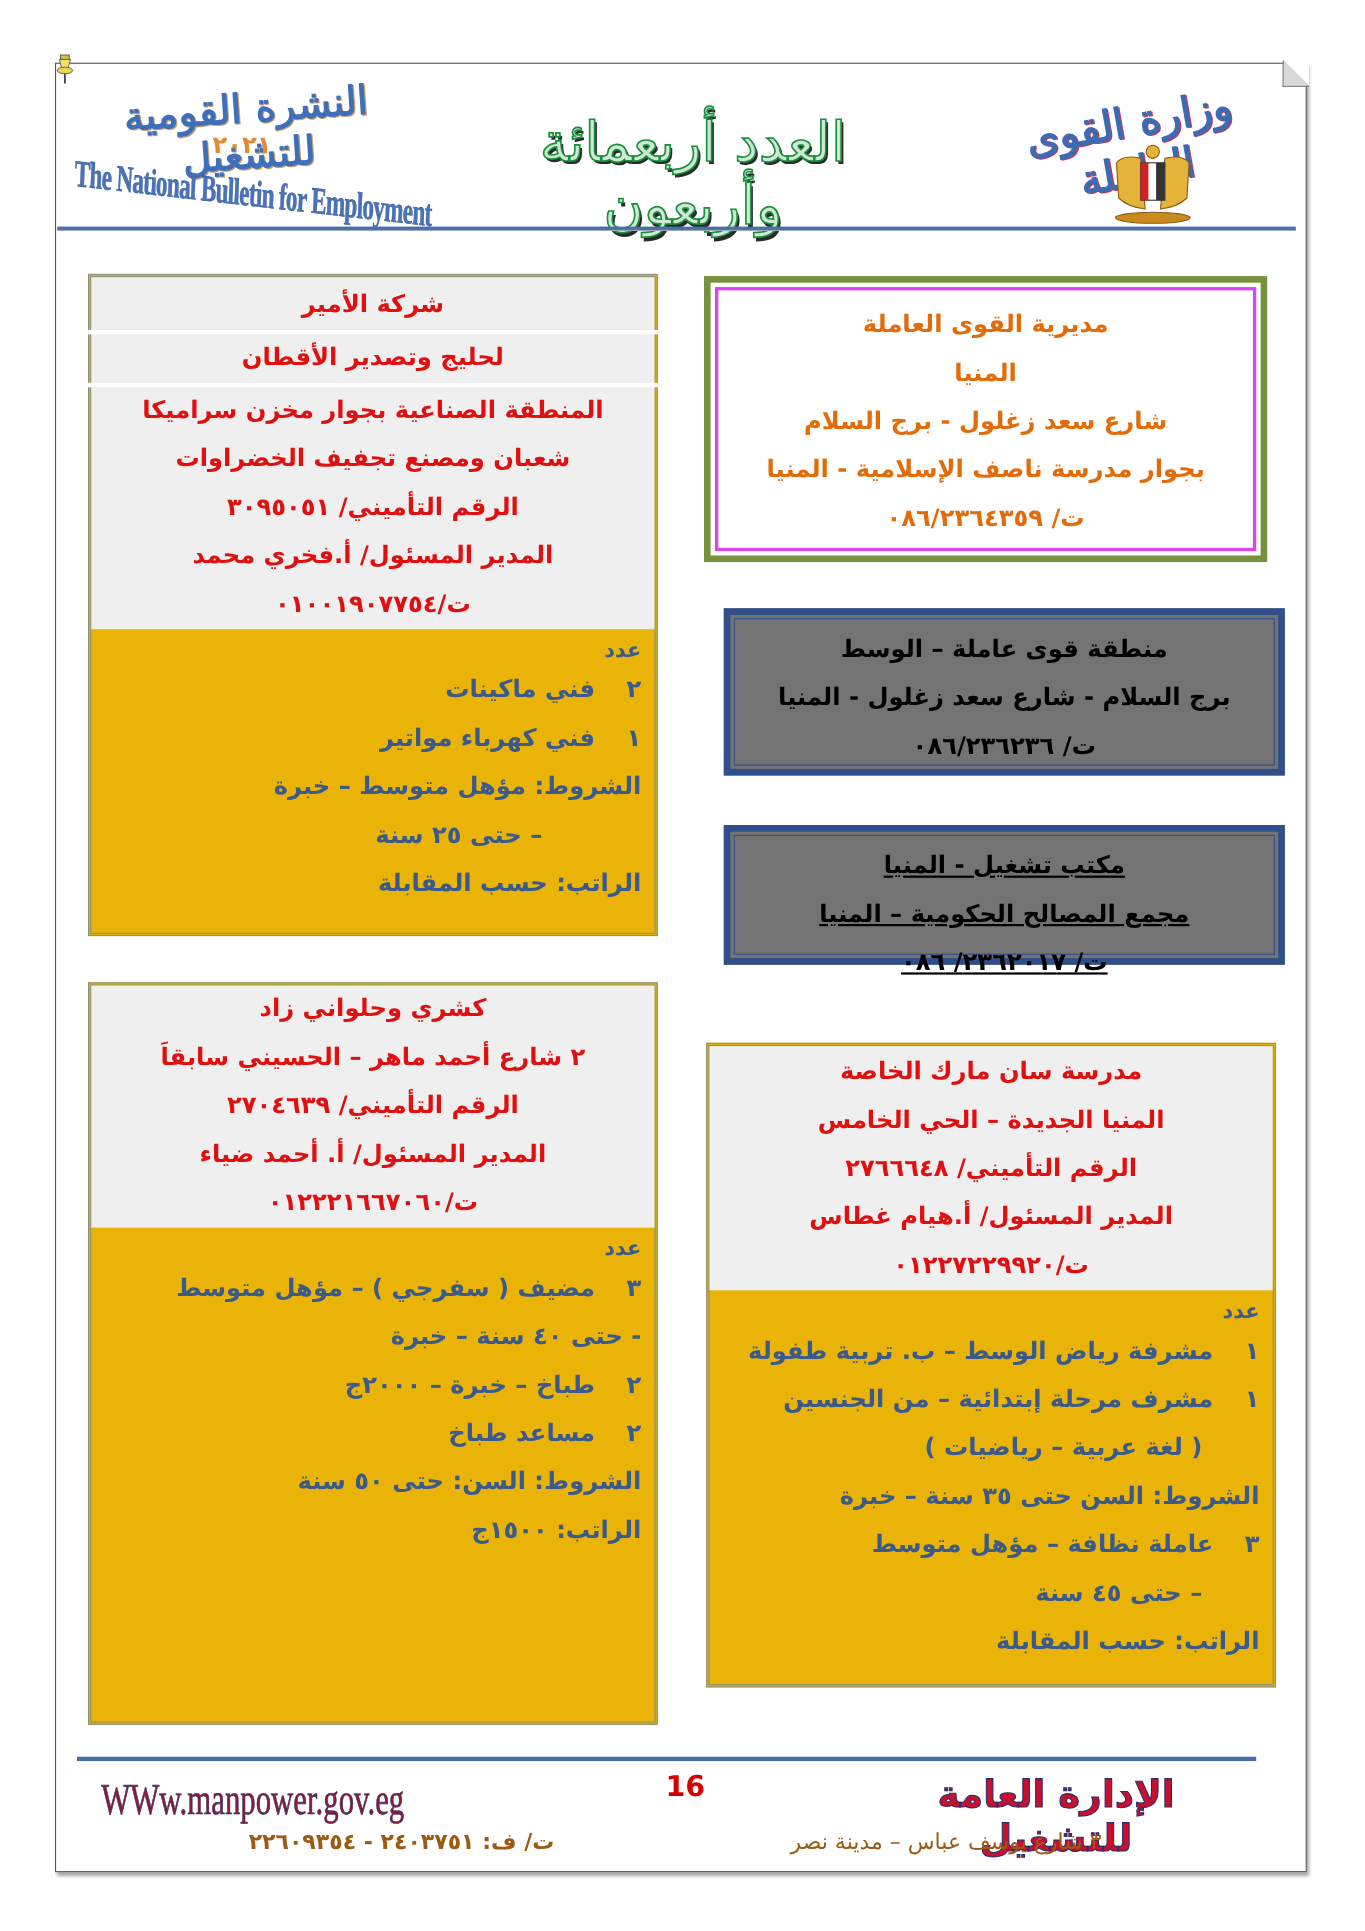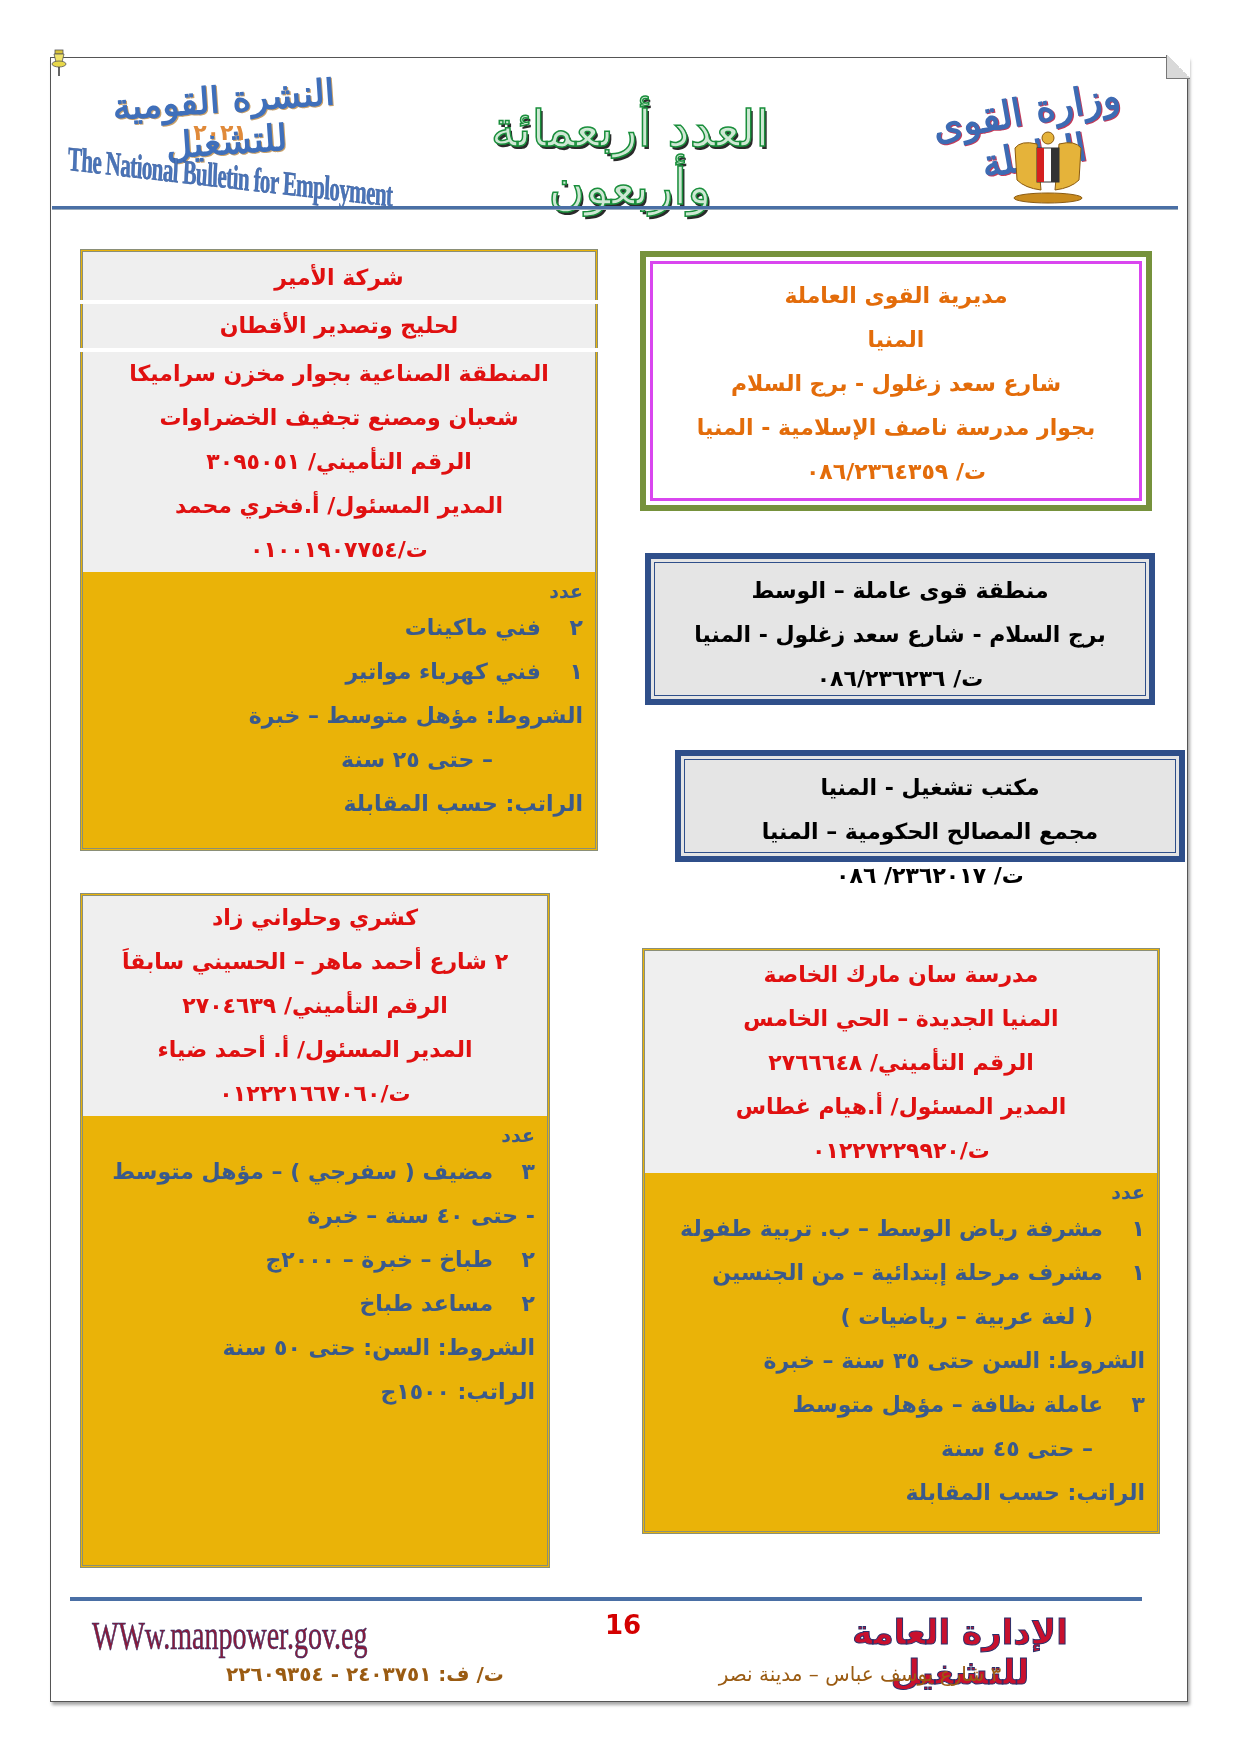--- a/index.html
+++ b/index.html
@@ -59,21 +59,21 @@
   .company-box .body .line { font-size: 22px; line-height: 44px; }
   .company-box .body .count-label { font-size: 19px; line-height: 30px; }
   .company-box .job { display: flex; }
   .company-box .job .num { width: 42px; text-align: right; flex: none; }
   .sep-white { display: block; height: 4px; background: #fff; margin: 0 -3px; }
 
   .dir-box { border: 6px solid #76923c; padding: 4px; background: #fff; }
   .dir-box .inner { border: 3px solid #d946ef; height: 100%; padding-top: 10px; }
   .dir-box .line { color: #e36c0a; font-size: 22px; line-height: 44px; }
 
-  .office-box { border: 6px solid #2f4f8a; padding: 3px; background: #e5e5e5; }
+  .office-box { border: 6px solid #2f4f8a; padding: 3px; background: #737373; margin-left: 13px; }
   .office-box .inner { border: 1.5px solid #2f4f8a; height: 100%; padding-top: 6px; }
   .office-box .line { color: #000; font-size: 22px; line-height: 44px; }
 
   
   .ftr-rule { position: absolute; left: 70px; top: 1597px; width: 1072px; height: 4px; background: #4a6fa5; }
   .ftr-page { position: absolute; left: 598px; top: 1610px; width: 50px; text-align: center; font-size: 26px; font-weight: bold; color: #d40000; }
   .ftr-url {
     position: absolute; left: 92px; top: 1612px; font-family: "Liberation Serif", serif; font-size: 40px;
     color: #8b1a3a; transform: scaleX(0.7); transform-origin: left center; white-space: nowrap;
     -webkit-text-stroke: 0.6px #2a2f6a;
@@ -135,21 +135,21 @@
     <div class="job line">
       <span class="num">١</span>
       <span>فني كهرباء مواتير</span>
     </div>
     <span class="line">الشروط: مؤهل متوسط – خبرة</span>
     <span class="line indent" style="padding-right:90px;">– حتى ٢٥ سنة</span>
     <span class="line">الراتب: حسب المقابلة</span>
   </div>
 </div>
 
-<div class="box company-box" style="left:80px; top:893px; width:470px; height:675px;">
+<div class="box company-box" style="left:80px; top:893px; width:518px; height:675px;">
   <div class="head" style="padding-top:0;">
     <span class="line">كشري وحلواني زاد</span>
     <span class="line">٢ شارع أحمد ماهر – الحسيني سابقاَ</span>
     <span class="line">الرقم التأميني/ ٢٧٠٤٦٣٩</span>
     <span class="line">المدير المسئول/ أ. أحمد ضياء</span>
     <span class="line">ت/٠١٢٢٢١٦٦٧٠٦٠</span>
   </div>
   <div class="body">
     <span class="line count-label">عدد</span>
     <div class="job line">
@@ -181,21 +181,21 @@
 </div>
 
 <div class="box office-box" style="left:645px; top:553px; width:510px; height:152px;">
   <div class="inner">
     <span class="line">منطقة قوى عاملة – الوسط</span>
     <span class="line">برج السلام - شارع سعد زغلول - المنيا</span>
     <span class="line">ت/ ٠٨٦/٢٣٦٢٣٦</span>
   </div>
 </div>
 
-<div class="box office-box" style="left:675px; top:750px; width:510px; height:112px;">
+<div class="box office-box" style="left:645px; top:750px; width:510px; height:127px;text-decoration:underline;">
   <div class="inner">
     <span class="line">مكتب تشغيل - المنيا</span>
     <span class="line">مجمع المصالح الحكومية – المنيا</span>
     <span class="line">ت/ ٢٣٦٢٠١٧/ ٠٨٦</span>
   </div>
 </div>
 
 <div class="box company-box" style="left:642px; top:948px; width:518px; height:586px;">
   <div class="head" style="padding-top:2px;">
     <span class="line">مدرسة سان مارك الخاصة</span>

